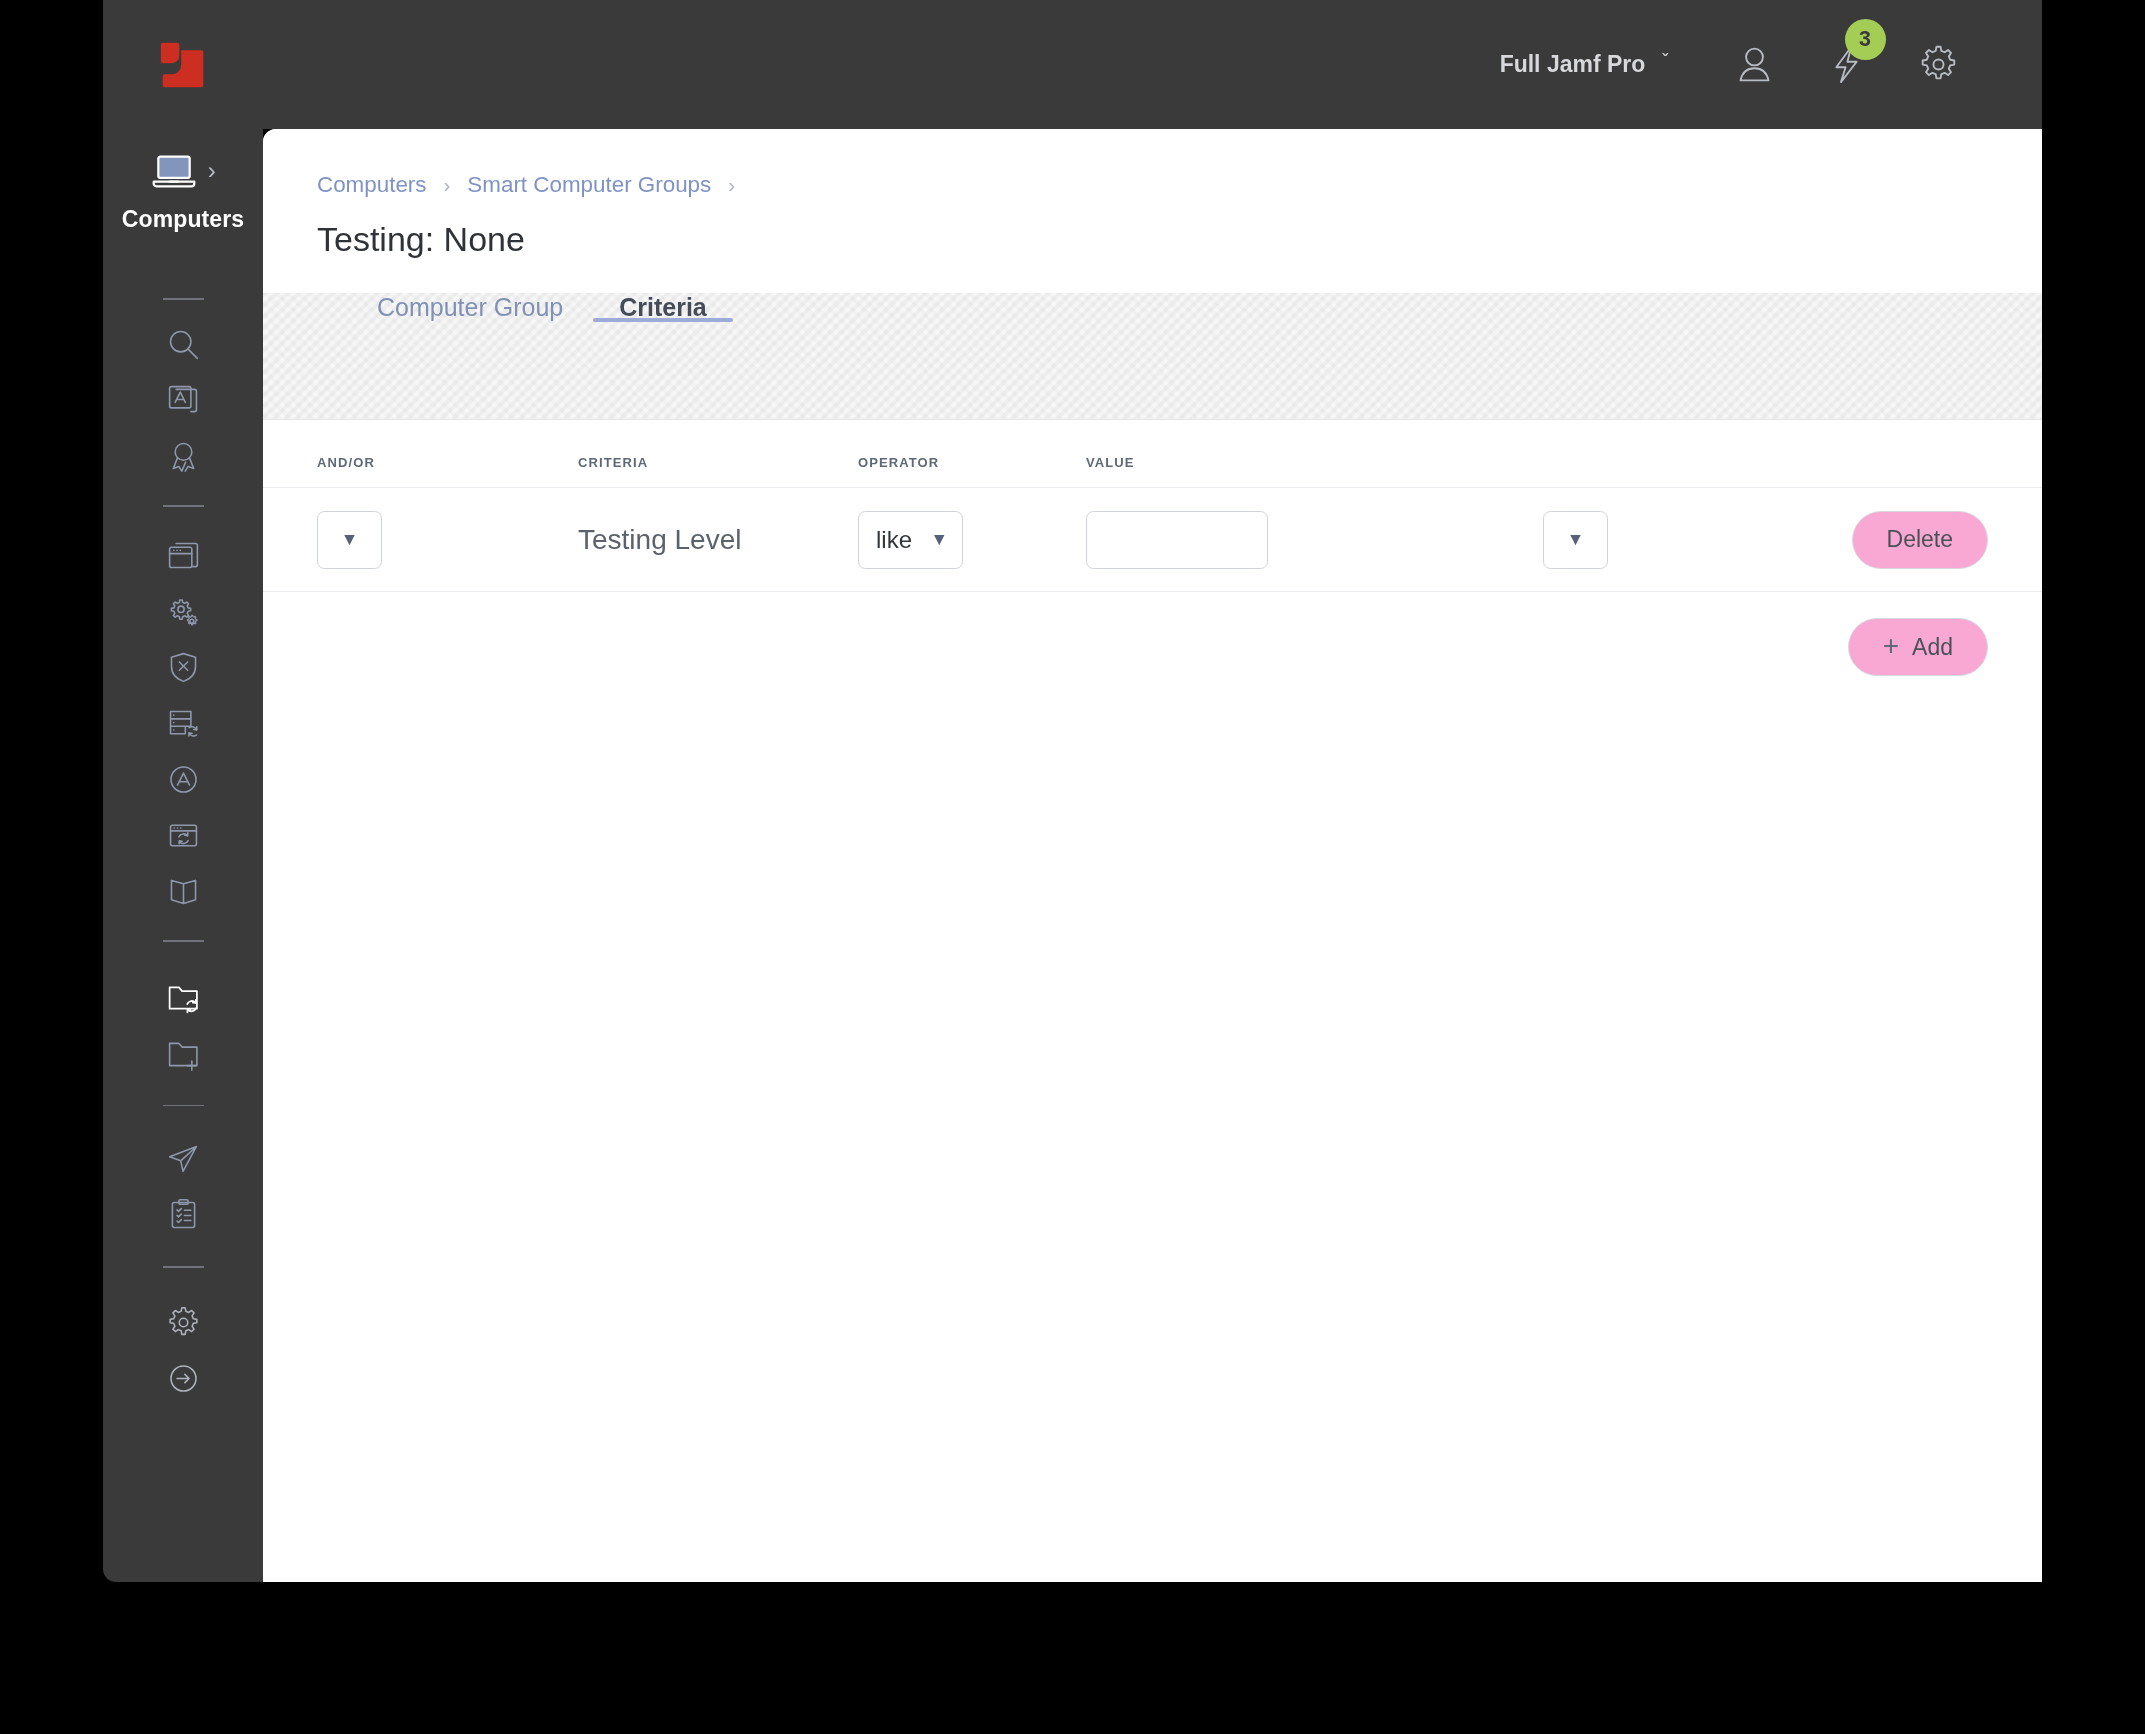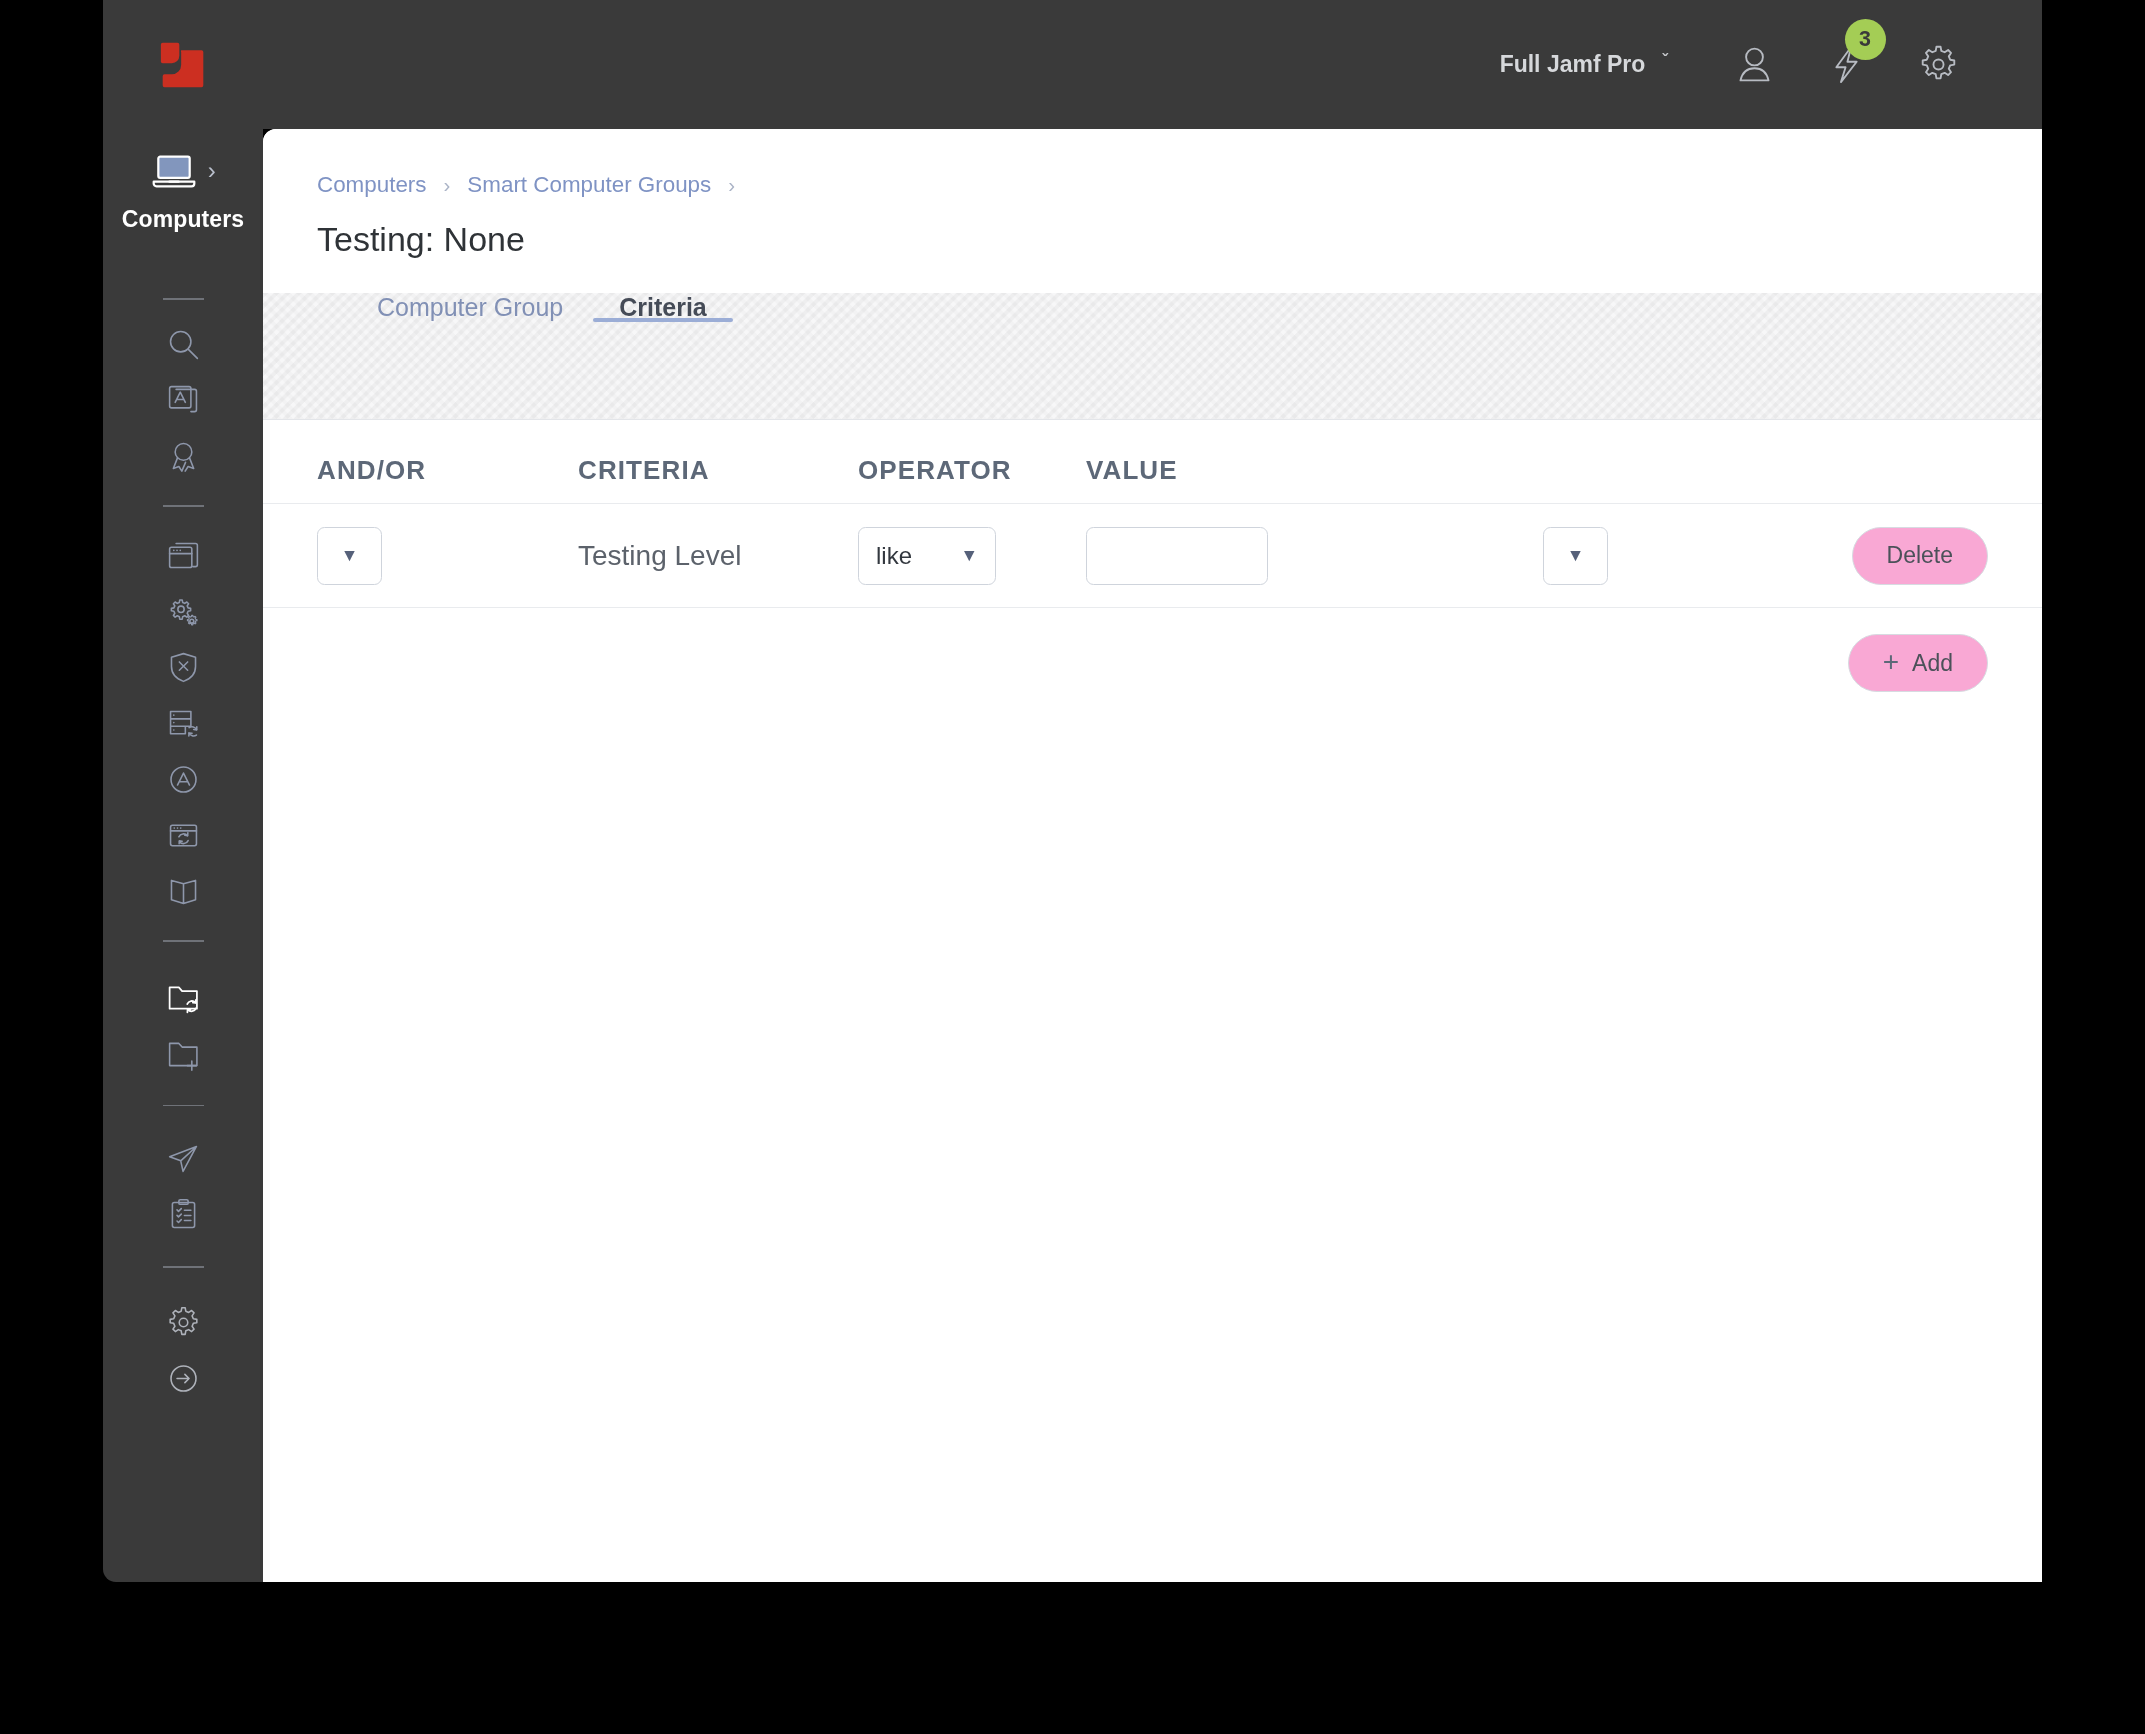--- a/index.html
+++ b/index.html
@@ -183,21 +183,21 @@
     border-bottom: 0.9px solid #e9ebee;
   }
   .crit-head .col, .crit-row .col { display: flex; align-items: center; }
   .col-andor  { flex: 0 0 261px; }
   .col-crit   { flex: 0 0 280px; }
   .col-oper   { flex: 0 0 228px; }
   .col-value  { flex: 0 0 457px; }
   .col-paren  { flex: 0 0 233px; }
   .col-action { flex: 1 1 auto; justify-content: flex-end; }
   .th {
-    font-size: 26px;
+    font-size: 13px;
     font-weight: 700;
     letter-spacing: 1.1px;
     color: #5d6878;
   }
 
   .crit-row {
     display: flex;
     align-items: center;
     padding: 22.4px 54px;
     border-bottom: 0.9px solid #e9ebee;
@@ -209,21 +209,21 @@
     background: #fff;
     height: 58px;
     display: flex;
     align-items: center;
     justify-content: center;
     cursor: pointer;
     font-size: 24px;
     color: #33383f;
   }
   .select-empty { width: 65px; }
-  .select-oper { width: 138px; gap: 18.6px; padding: 0 17px; justify-content: space-between; }
+  .select-oper { width: 105px; gap: 18.6px; padding: 0 17px; justify-content: space-between; }
   .sel-caret { color: #56617a; font-size: 17.7px; line-height: 1; }
   .crit-name { font-size: 28px; color: #5c626b; }
   .value-input {
     width: 182px; height: 58px;
     border: 0.9px solid #cfd4dc;
     border-radius: 7.5px;
     background: #fff;
     font-size: 24px;
     padding: 0 13px;
     color: #33383f;

